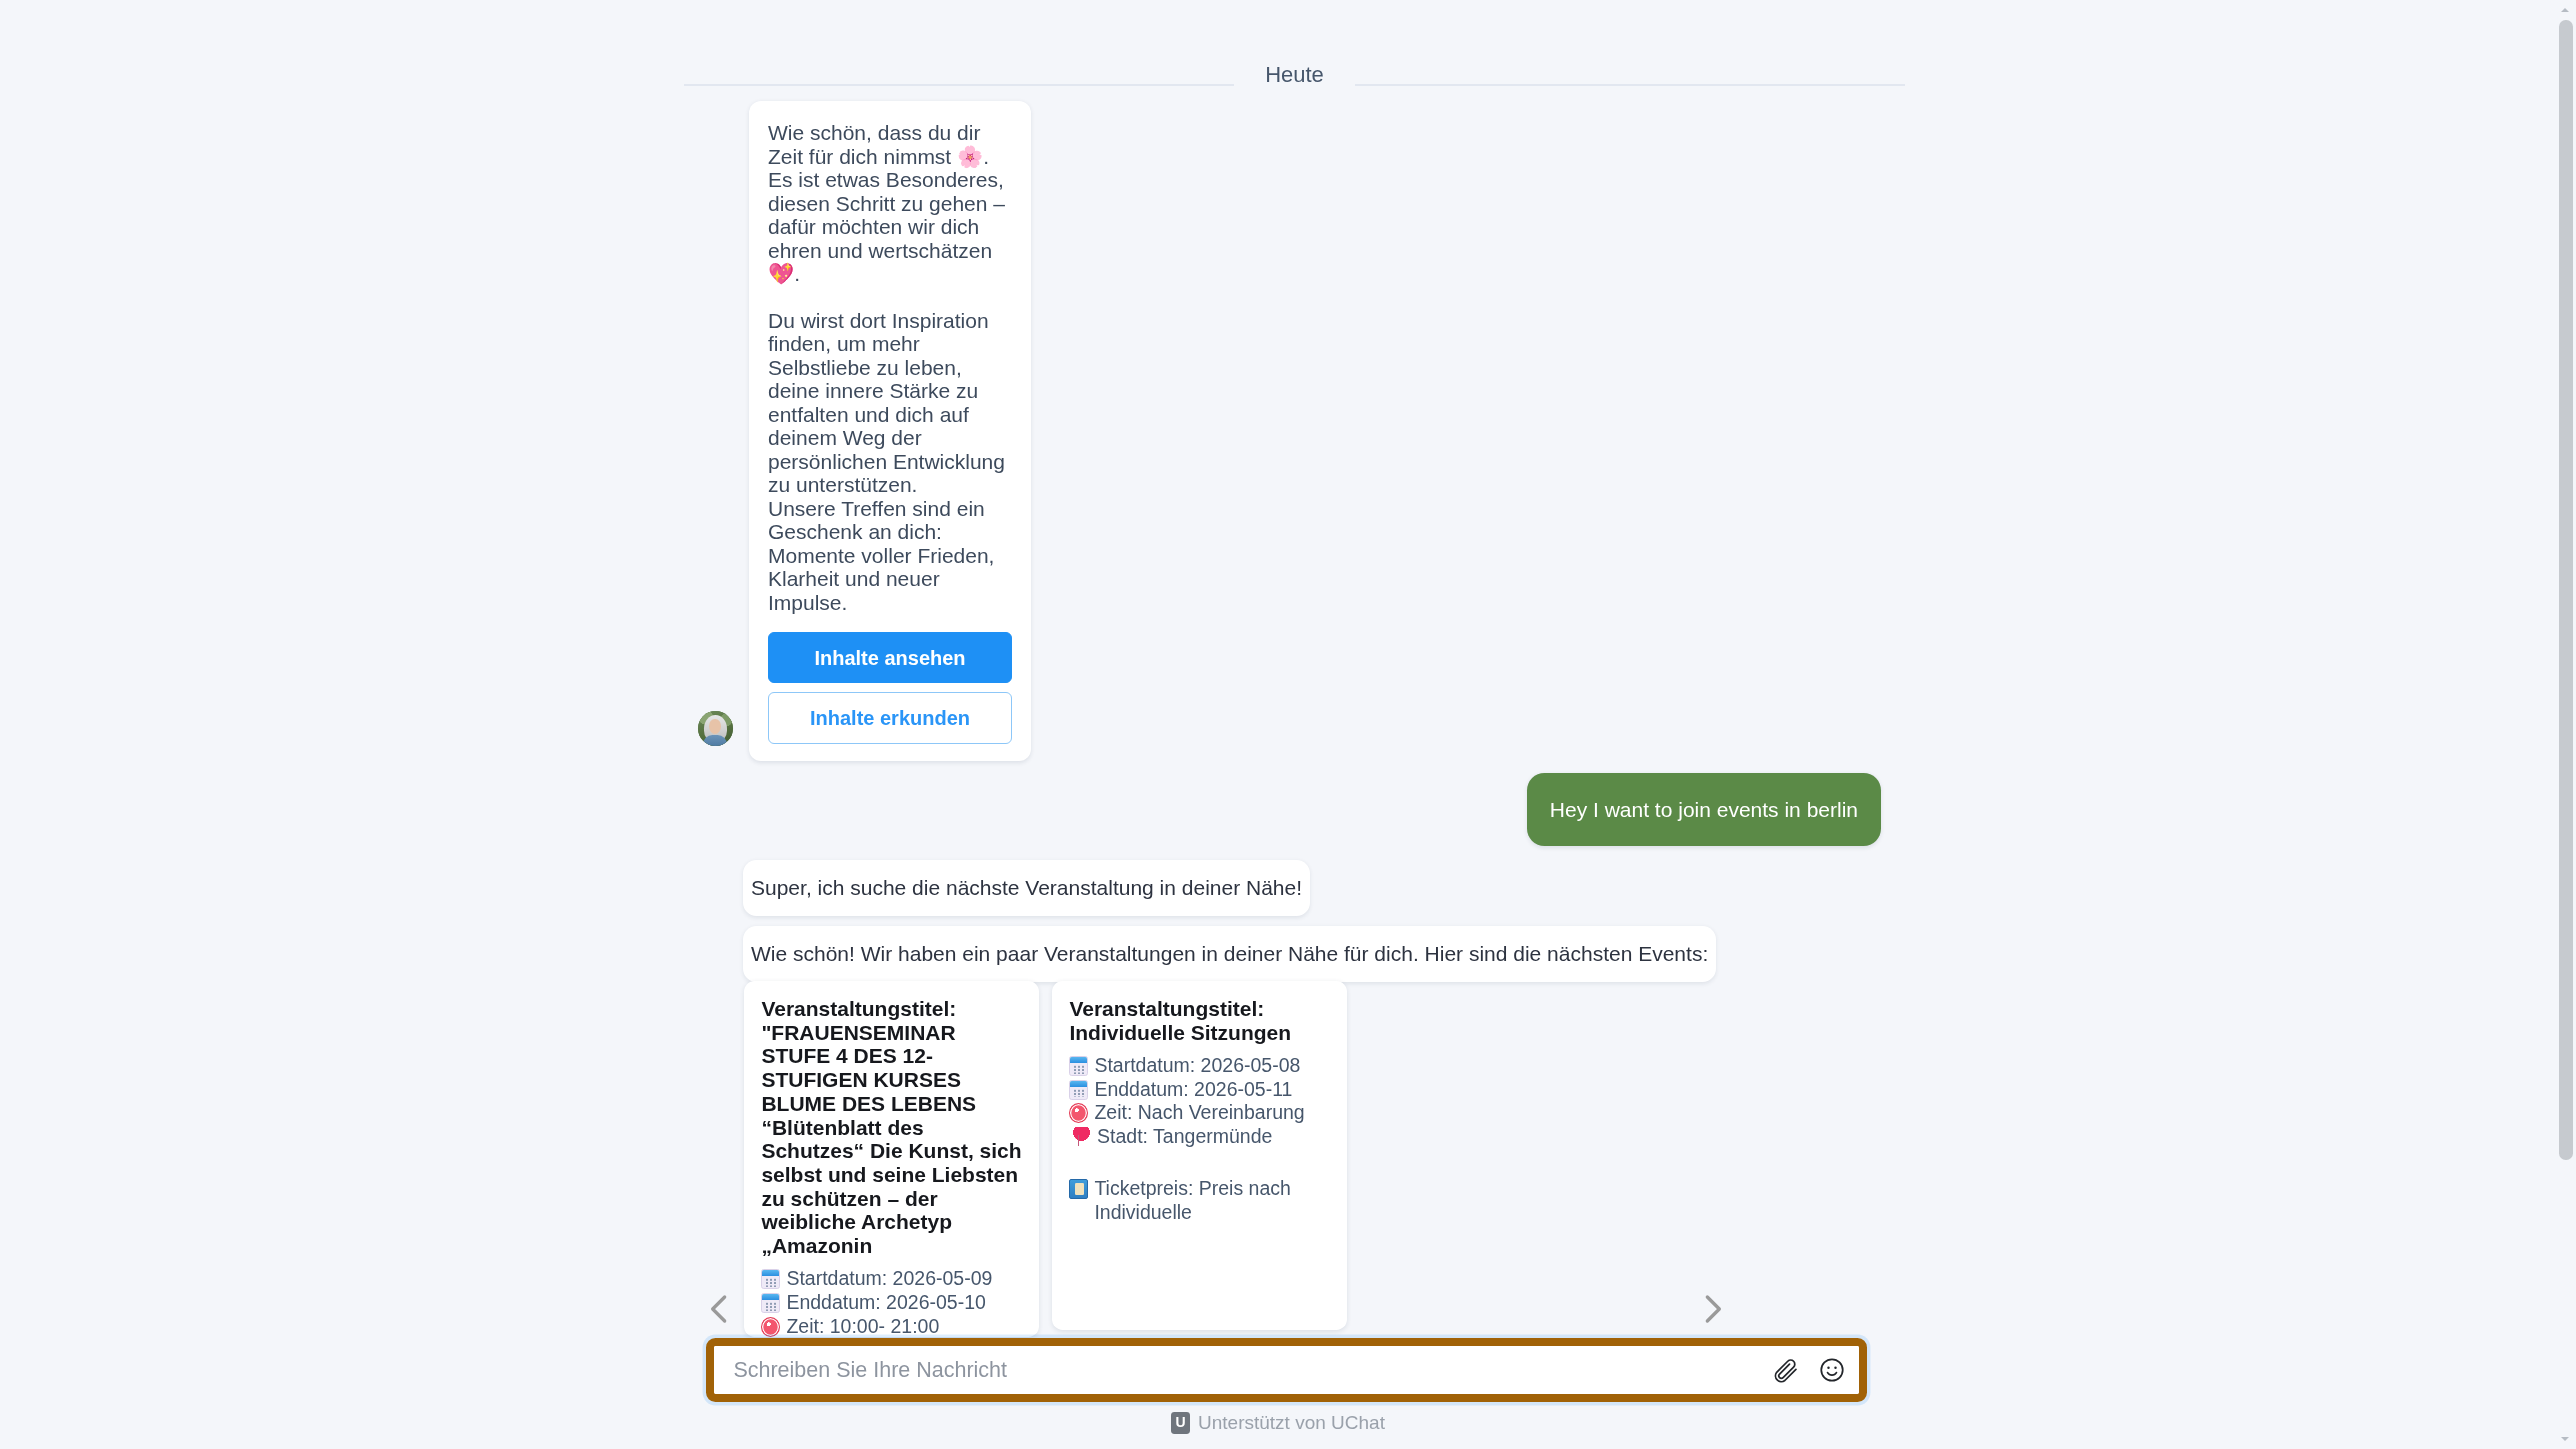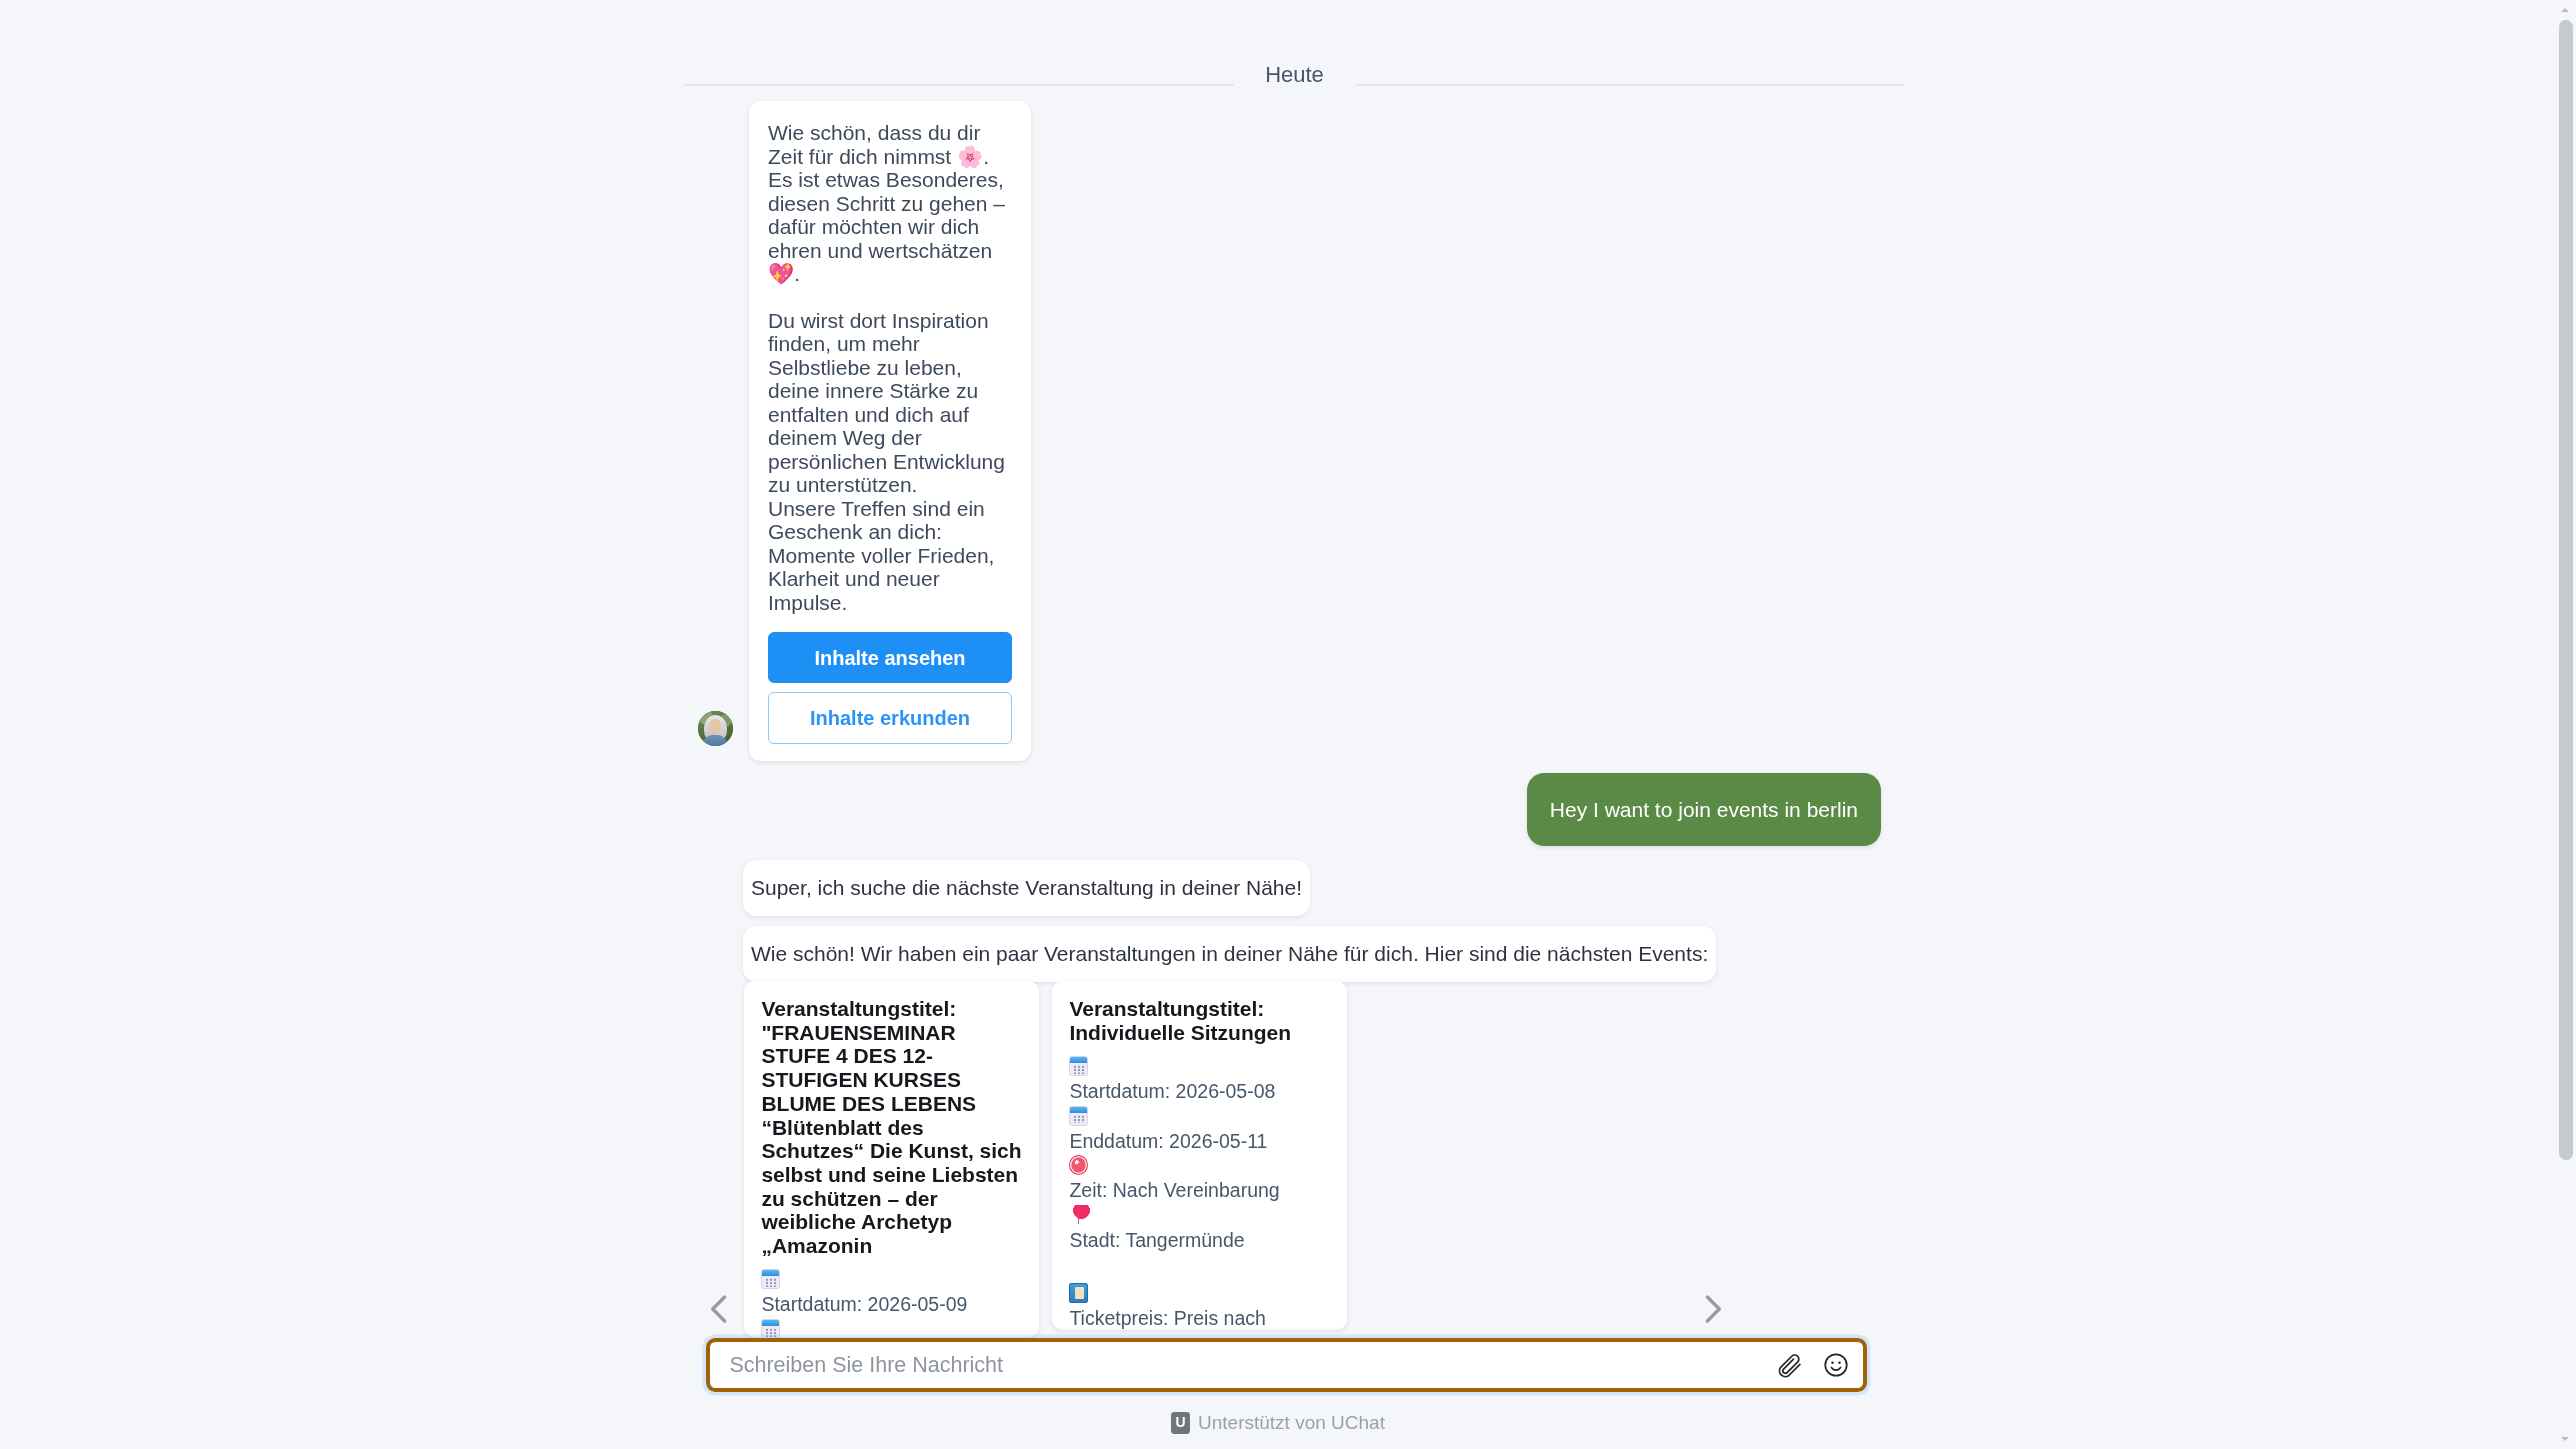--- a/index.html
+++ b/index.html
@@ -214,21 +214,20 @@
     margin: 0 0 9.4px 0;
   }
   .event-line {
     font-size: 19.5px;
     line-height: 1.22;
     color: #46566b;
     margin: 0;
     display: flex;
     align-items: flex-start;
     gap: 6px;
-    flex-direction: column;
   }
   .event-line .ic {
     flex: 0 0 auto;
     width: 19px;
     height: 20px;
     position: relative;
     top: 2px;
   }
   .event-line .tx { flex: 1 1 auto; }
   .event-spacer { height: 28px; }
@@ -292,23 +291,23 @@
     background: #f0e2bd;
     border-radius: 1.3px;
   }
 
   
   .composer {
     position: absolute;
     left: 706px;
     top: 1338px;
     width: 1161px;
-    height: 54px;
+    height: 64px;
     background: #ffffff;
-    border: 4px solid #a16207;
+    border: 8px solid #a16207;
     border-radius: 9.4px;
     box-shadow: 0 0 0 3.4px rgba(42,149,247,0.16);
     display: flex;
     align-items: center;
     padding: 0 13.4px 0 17.4px;
   }
   .composer-input {
     flex: 1 1 auto;
     border: none;
     outline: none;

